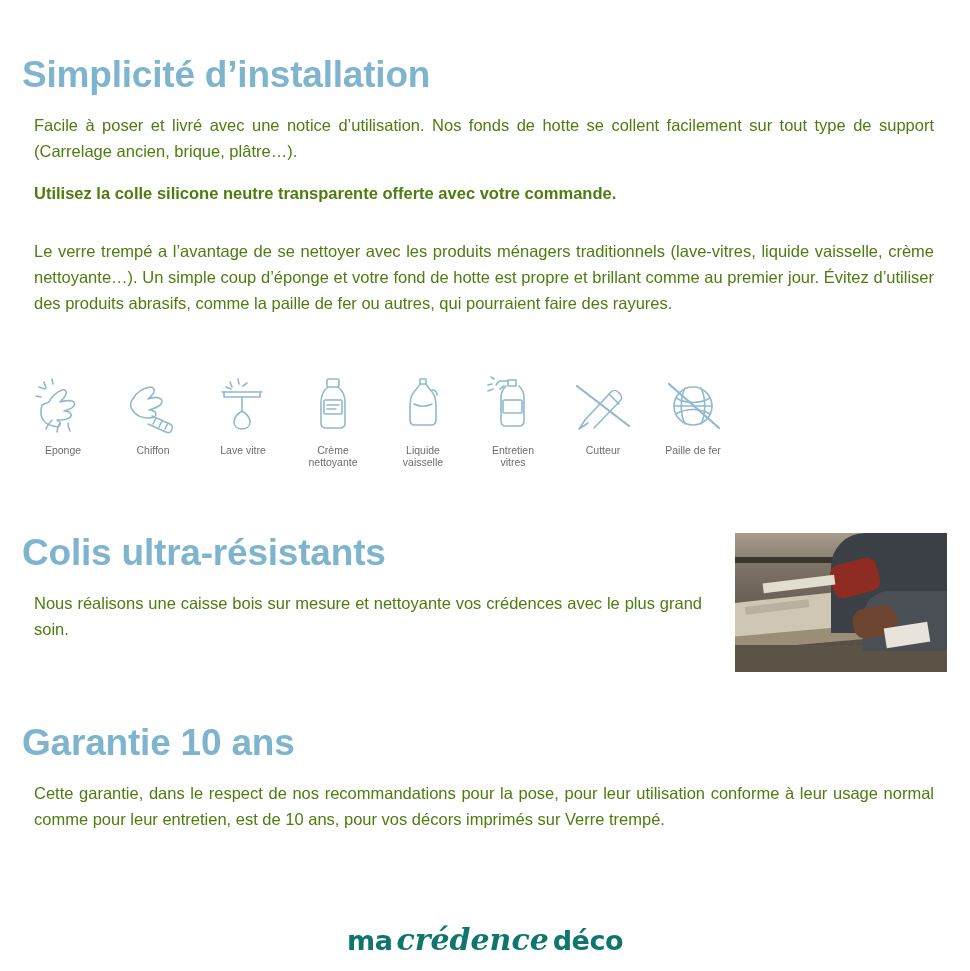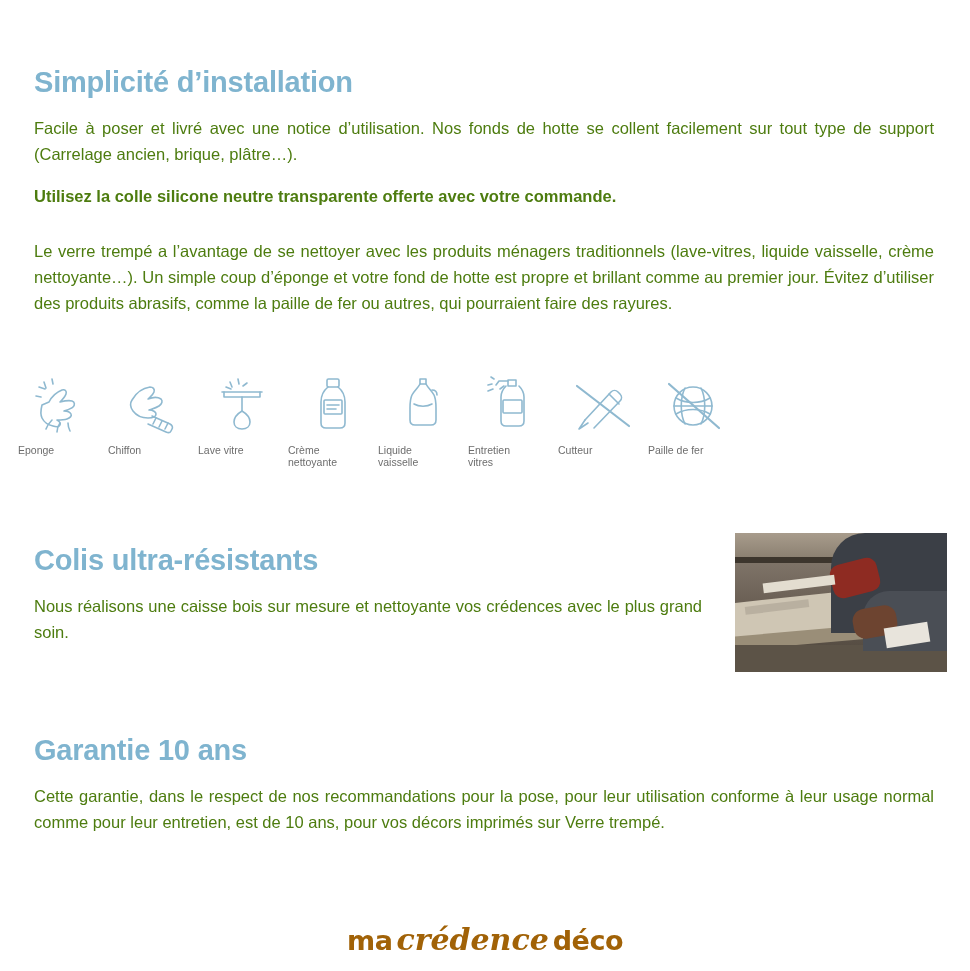--- a/index.html
+++ b/index.html
@@ -15,24 +15,24 @@
     color: #4a4a4a;
     overflow: hidden;
   }
   .page {
     position: relative;
     width: 970px;
     height: 971px;
     padding: 0 18px;
   }
   h2.section-title {
-    font-size: 29px;
+    font-size: 37px;
     font-weight: bold;
     color: #7fb4cf;
-    margin: 16px;
+    margin: 4px;
     letter-spacing: -0.2px;
   }
   p.body-text {
     font-size: 16.5px;
     line-height: 26px;
     color: #4d7c0f;
     margin: 16px;
     text-align: justify;
   }
   p.body-text.bold {
@@ -51,21 +51,21 @@
   #icon-row {
     position: absolute;
     left: 18px;
     top: 372px;
     width: 720px;
     display: flex;
     align-items: flex-start;
   }
   .icon-item {
     width: 90px;
-    text-align: left;
+    text-align: center;
   }
   .icon-glyph {
     height: 66px;
     display: flex;
     align-items: center;
     justify-content: center;
   }
   .icon-caption {
     font-size: 10.5px;
     line-height: 12px;
@@ -96,21 +96,21 @@
   #sec-garantie p + p { margin-top: 20px; }
 
   
   #footer-logo {
     position: absolute;
     left: 0;
     top: 922px;
     width: 970px;
     text-align: center;
     font-size: 29px;
-    color: #a16207;
+    color: #0f766e;
   }
   #footer-logo .ma,
   #footer-logo .deco {
     font-family: "DejaVu Sans", sans-serif;
     font-weight: bold;
     font-size: 27px;
     letter-spacing: -0.5px;
   }
   #footer-logo .credence {
     font-family: "DejaVu Serif", serif;

